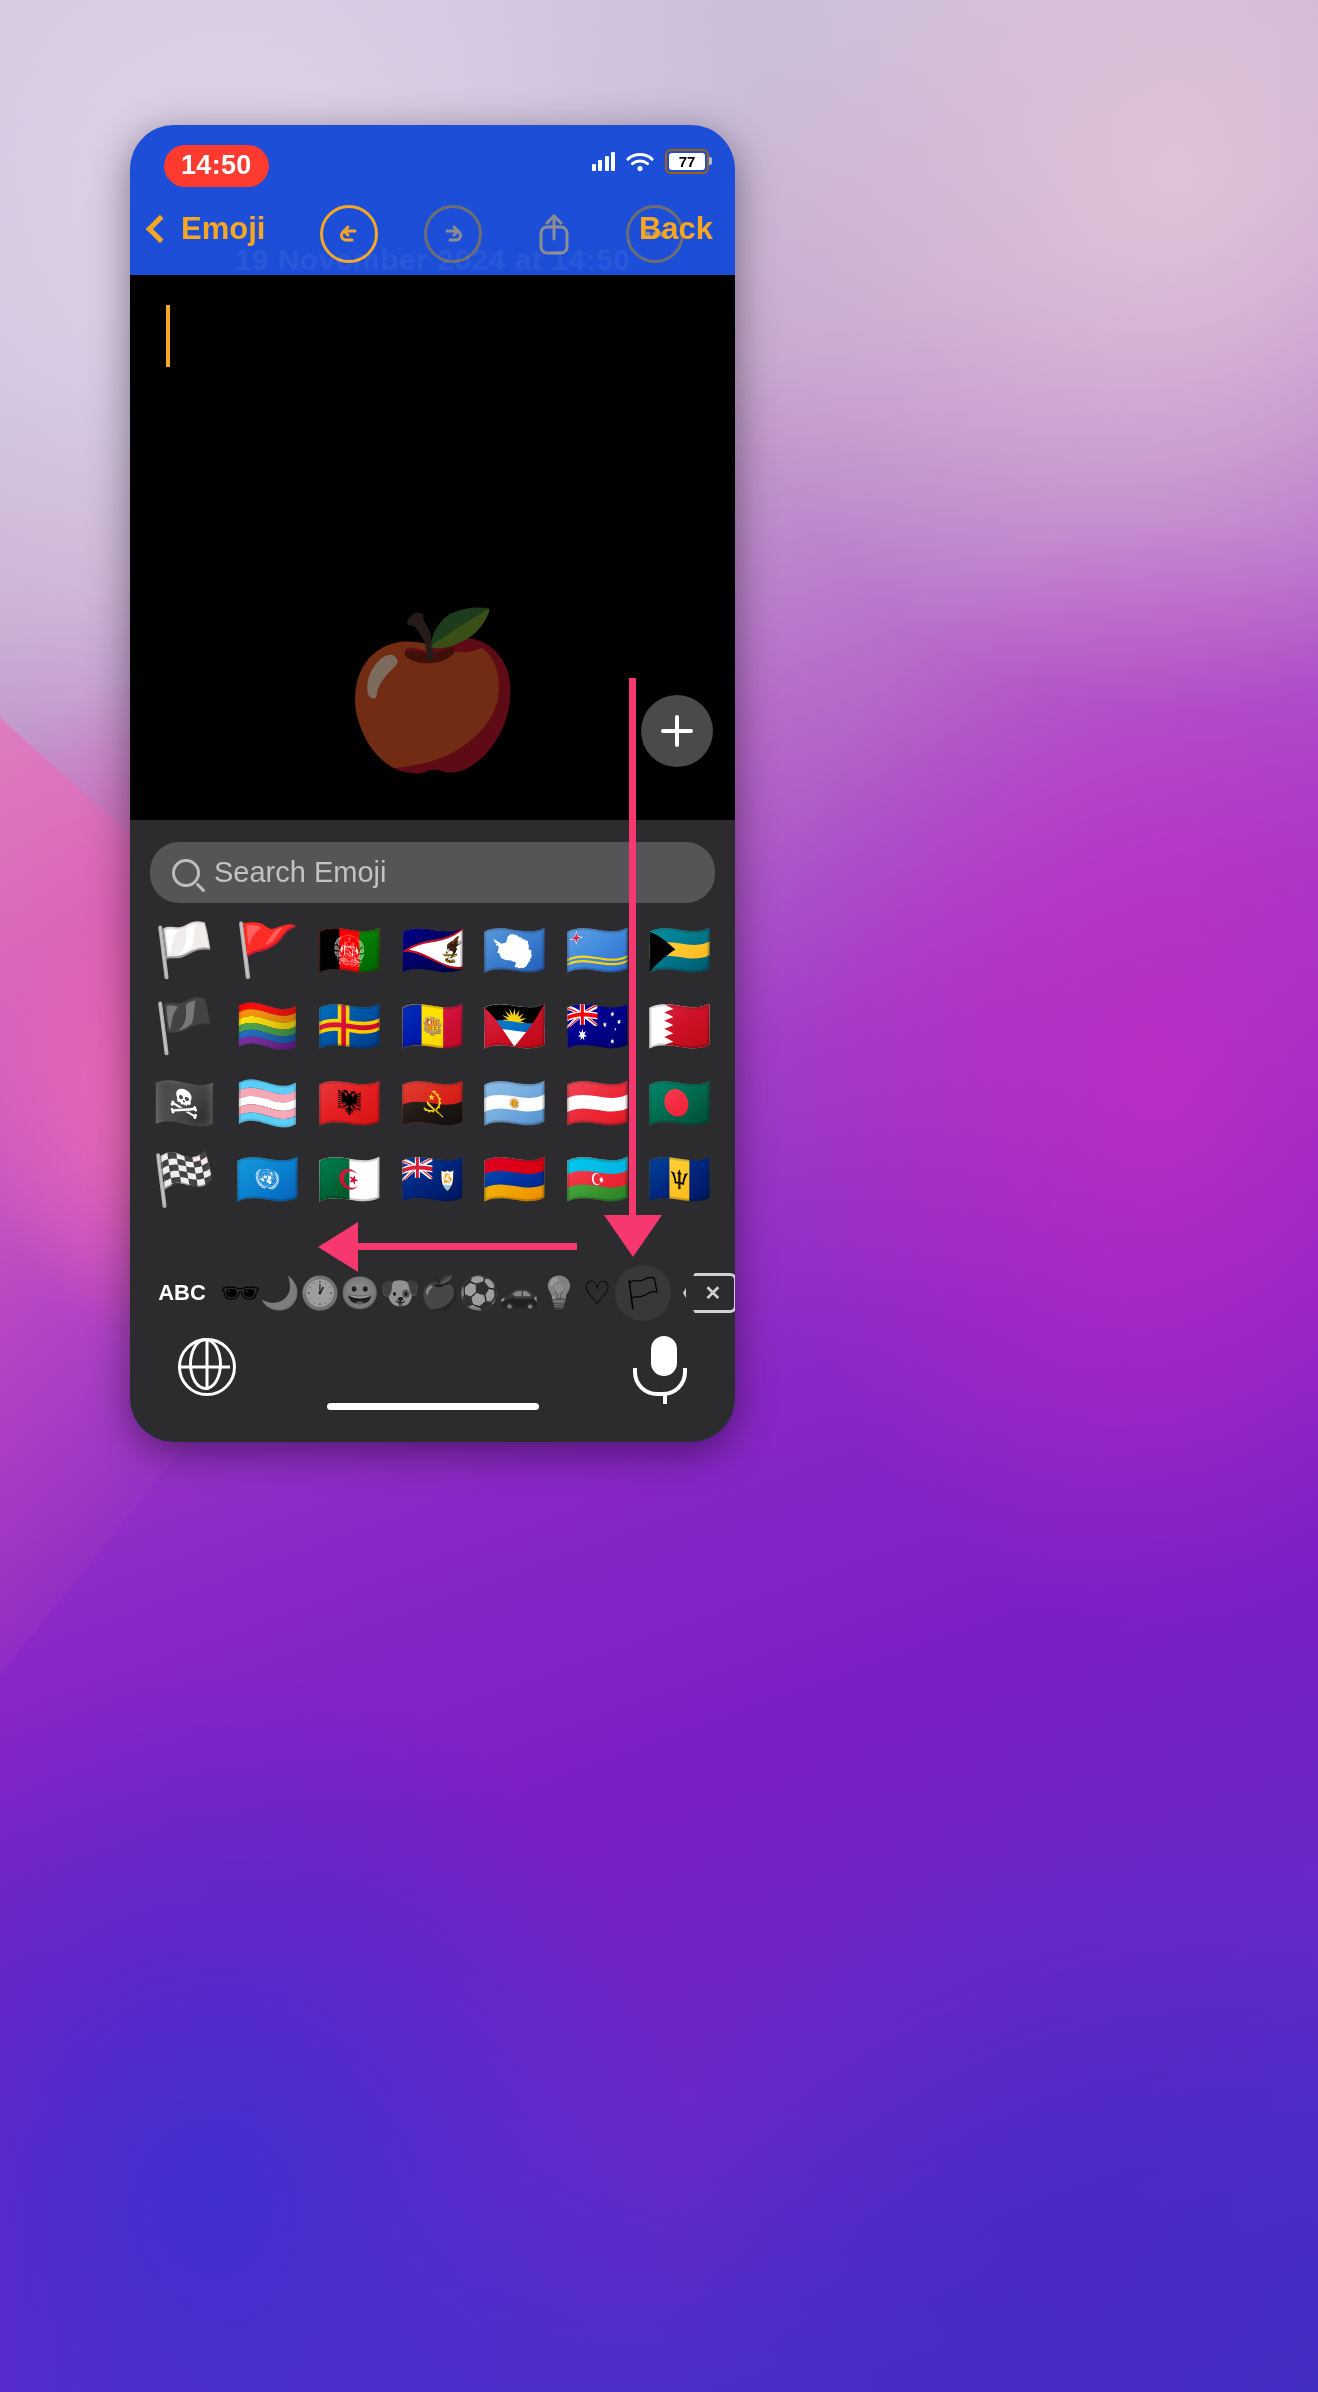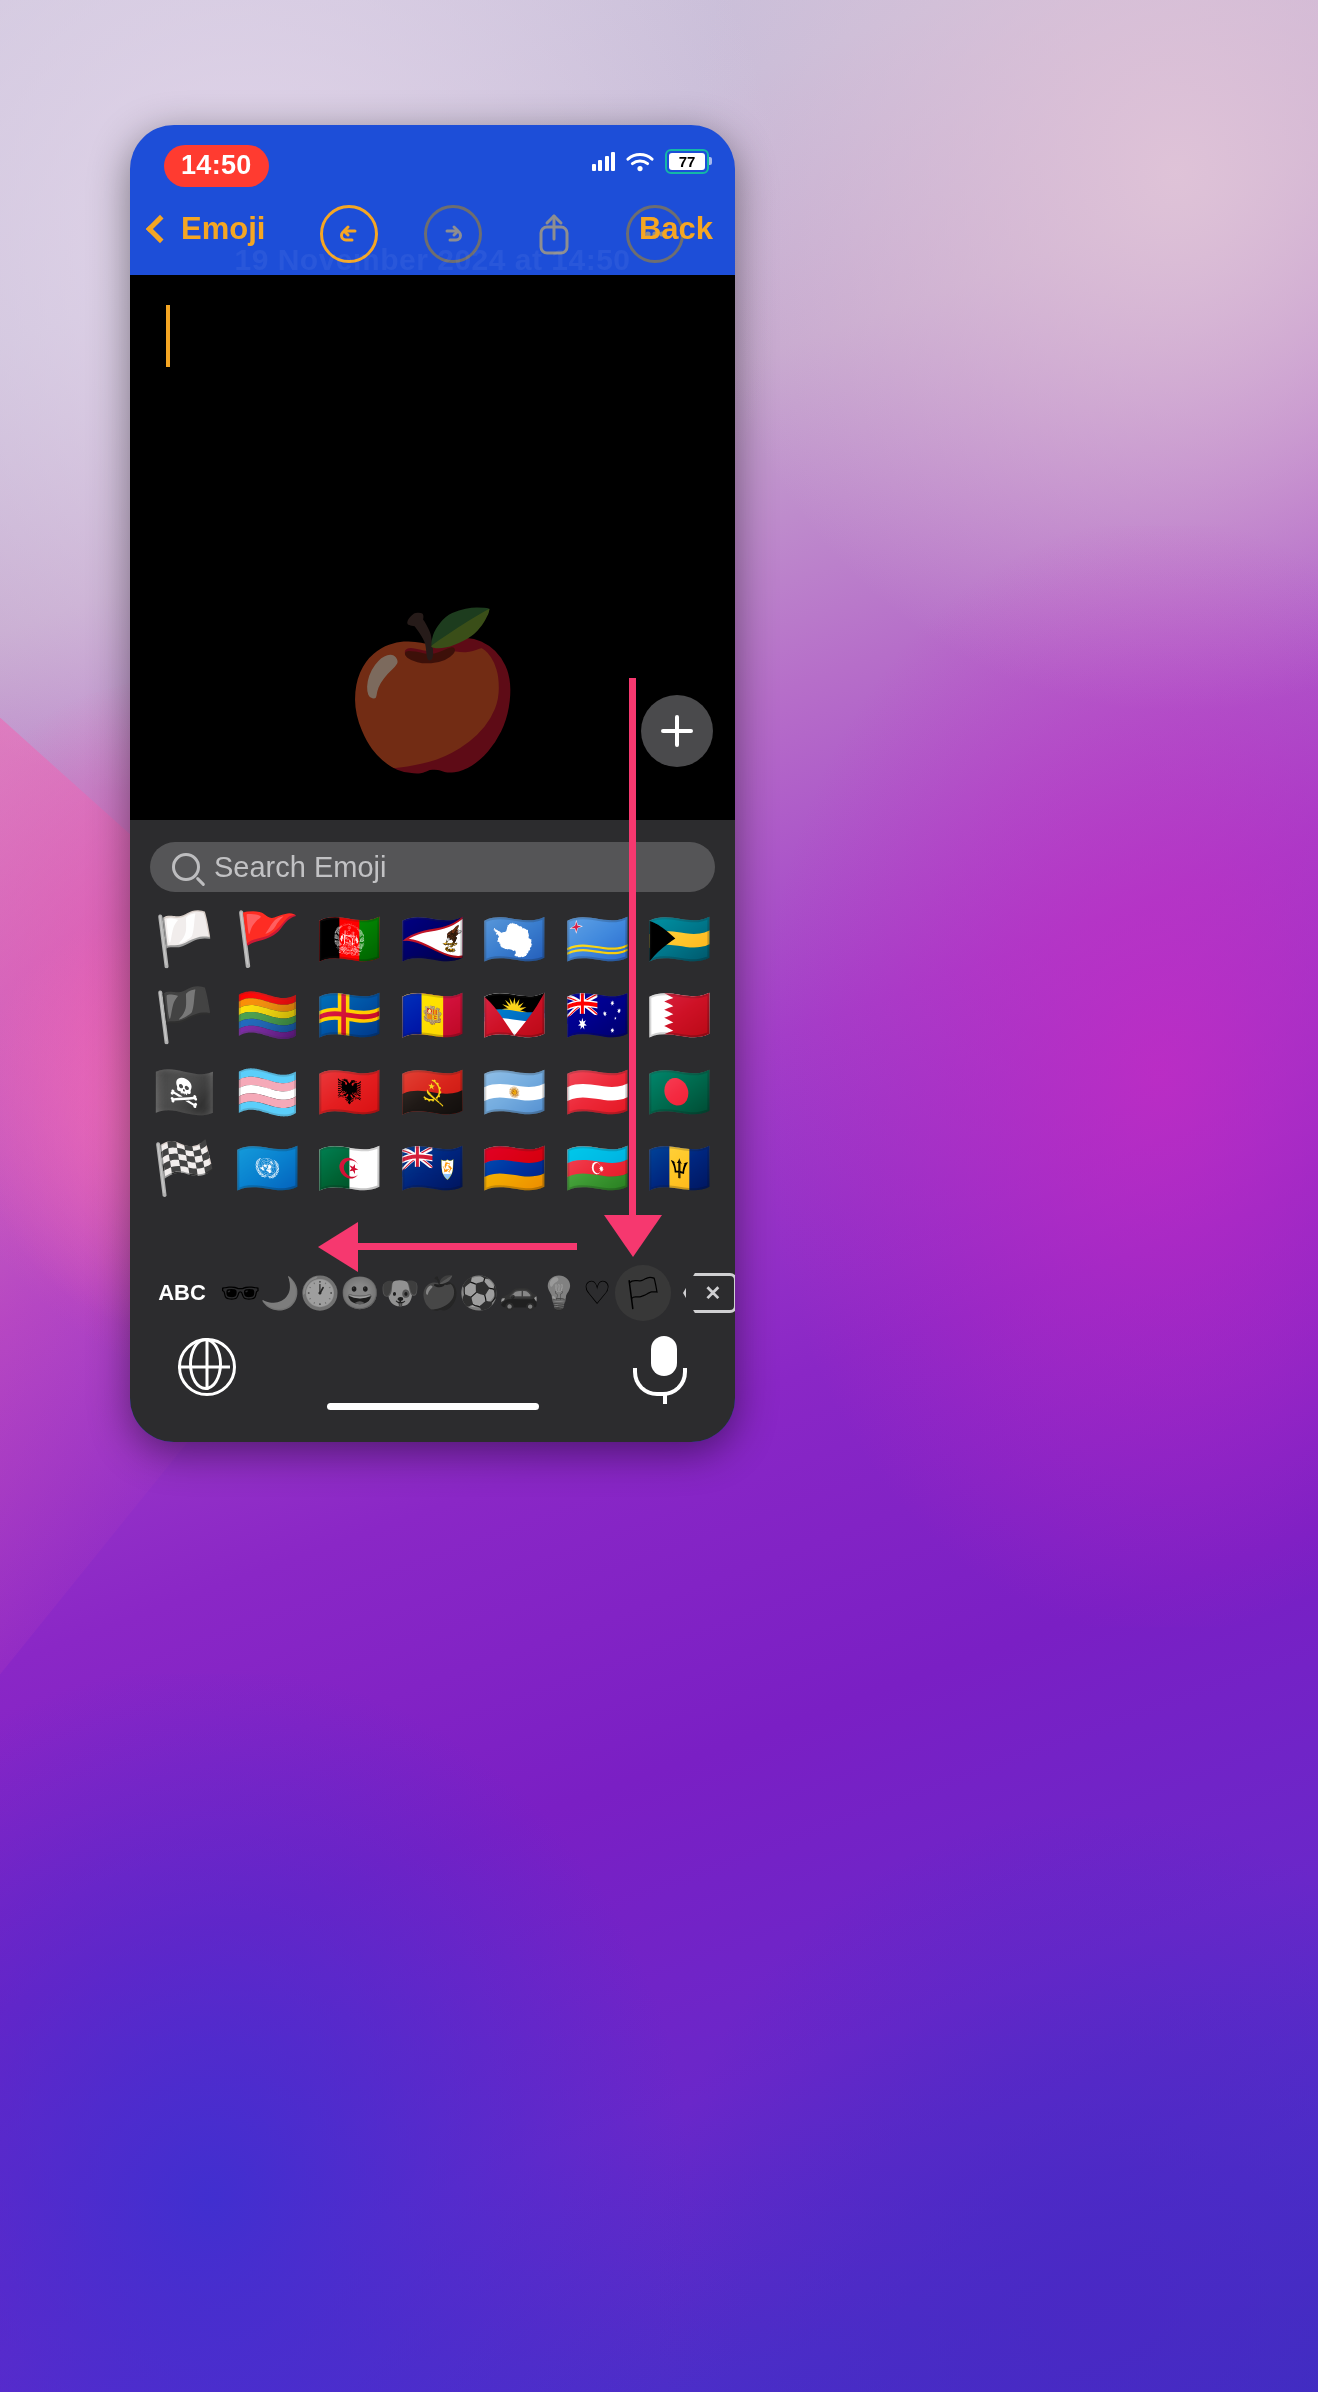--- a/index.html
+++ b/index.html
@@ -43,21 +43,21 @@
   
   .statusbar{position:absolute;left:0;top:0;width:100%;height:72px;}
   .time-pill{position:absolute;left:34px;top:20px;background:#ff3b30;color:#fff;
     border-radius:22px;padding:7px 17px 8px;font-size:27px;font-weight:700;letter-spacing:.3px;
     line-height:1;}
   .status-right{position:absolute;right:26px;top:24px;display:flex;align-items:center;gap:11px;}
   .sig{display:flex;align-items:flex-end;gap:2.5px;height:19px;}
   .sig i{display:block;width:4px;background:#fff;border-radius:1px;}
   .sig i:nth-child(1){height:7px}.sig i:nth-child(2){height:11px}
   .sig i:nth-child(3){height:15px}.sig i:nth-child(4){height:19px}
-  .batt{position:relative;width:40px;height:21px;border:2px solid #14b8a6;border-radius:6px;
+  .batt{position:relative;width:40px;height:21px;border:2px solid #a16207;border-radius:6px;
     display:flex;align-items:center;justify-content:center;}
   .batt::after{content:"";position:absolute;right:-5px;top:6px;width:3px;height:8px;
     background:rgba(255,255,255,.6);border-radius:0 2px 2px 0;}
   .batt .fill{position:absolute;left:2px;top:2px;bottom:2px;width:calc(100% - 4px);
     background:#fff;border-radius:3px;}
   .batt span{position:relative;color:#000;font-size:15px;font-weight:700;z-index:2;}
 
   
   .toolbar{position:absolute;left:0;top:72px;width:100%;height:78px;}
   .back{position:absolute;left:20px;top:14px;display:flex;align-items:center;gap:8px;
@@ -82,21 +82,21 @@
     font-size:150px;line-height:1;opacity:.5;filter:saturate(.8);}
   .plusbtn{position:absolute;right:22px;top:420px;width:72px;height:72px;border-radius:50%;
     background:#4a4a4c;display:flex;align-items:center;justify-content:center;}
   .plusbtn::before,.plusbtn::after{content:"";position:absolute;background:#fff;border-radius:2px;}
   .plusbtn::before{width:32px;height:4px;}
   .plusbtn::after{width:4px;height:32px;}
 
   
   .keyboard{position:absolute;left:0;top:695px;width:100%;bottom:0;background:#2c2c2e;}
   .searchwrap{padding:22px 20px 0;}
-  .searchbar{height:50px;background:#555557;border-radius:29px;display:flex;align-items:center;
+  .searchbar{height:61px;background:#555557;border-radius:29px;display:flex;align-items:center;
     padding:0 22px;gap:14px;}
   .mag{width:22px;height:22px;border:3px solid #bdbdbf;border-radius:50%;position:relative;flex:none;}
   .mag::after{content:"";position:absolute;right:-9px;bottom:-5px;width:11px;height:3px;
     background:#bdbdbf;border-radius:2px;transform:rotate(45deg);}
   .searchbar span{color:#c2c2c4;font-size:29px;}
 
   .grid{padding:16px 14px 0;display:grid;grid-template-columns:repeat(7,1fr);
     row-gap:14px;justify-items:center;}
   .grid .e{font-size:52px;line-height:1.2;}
 

